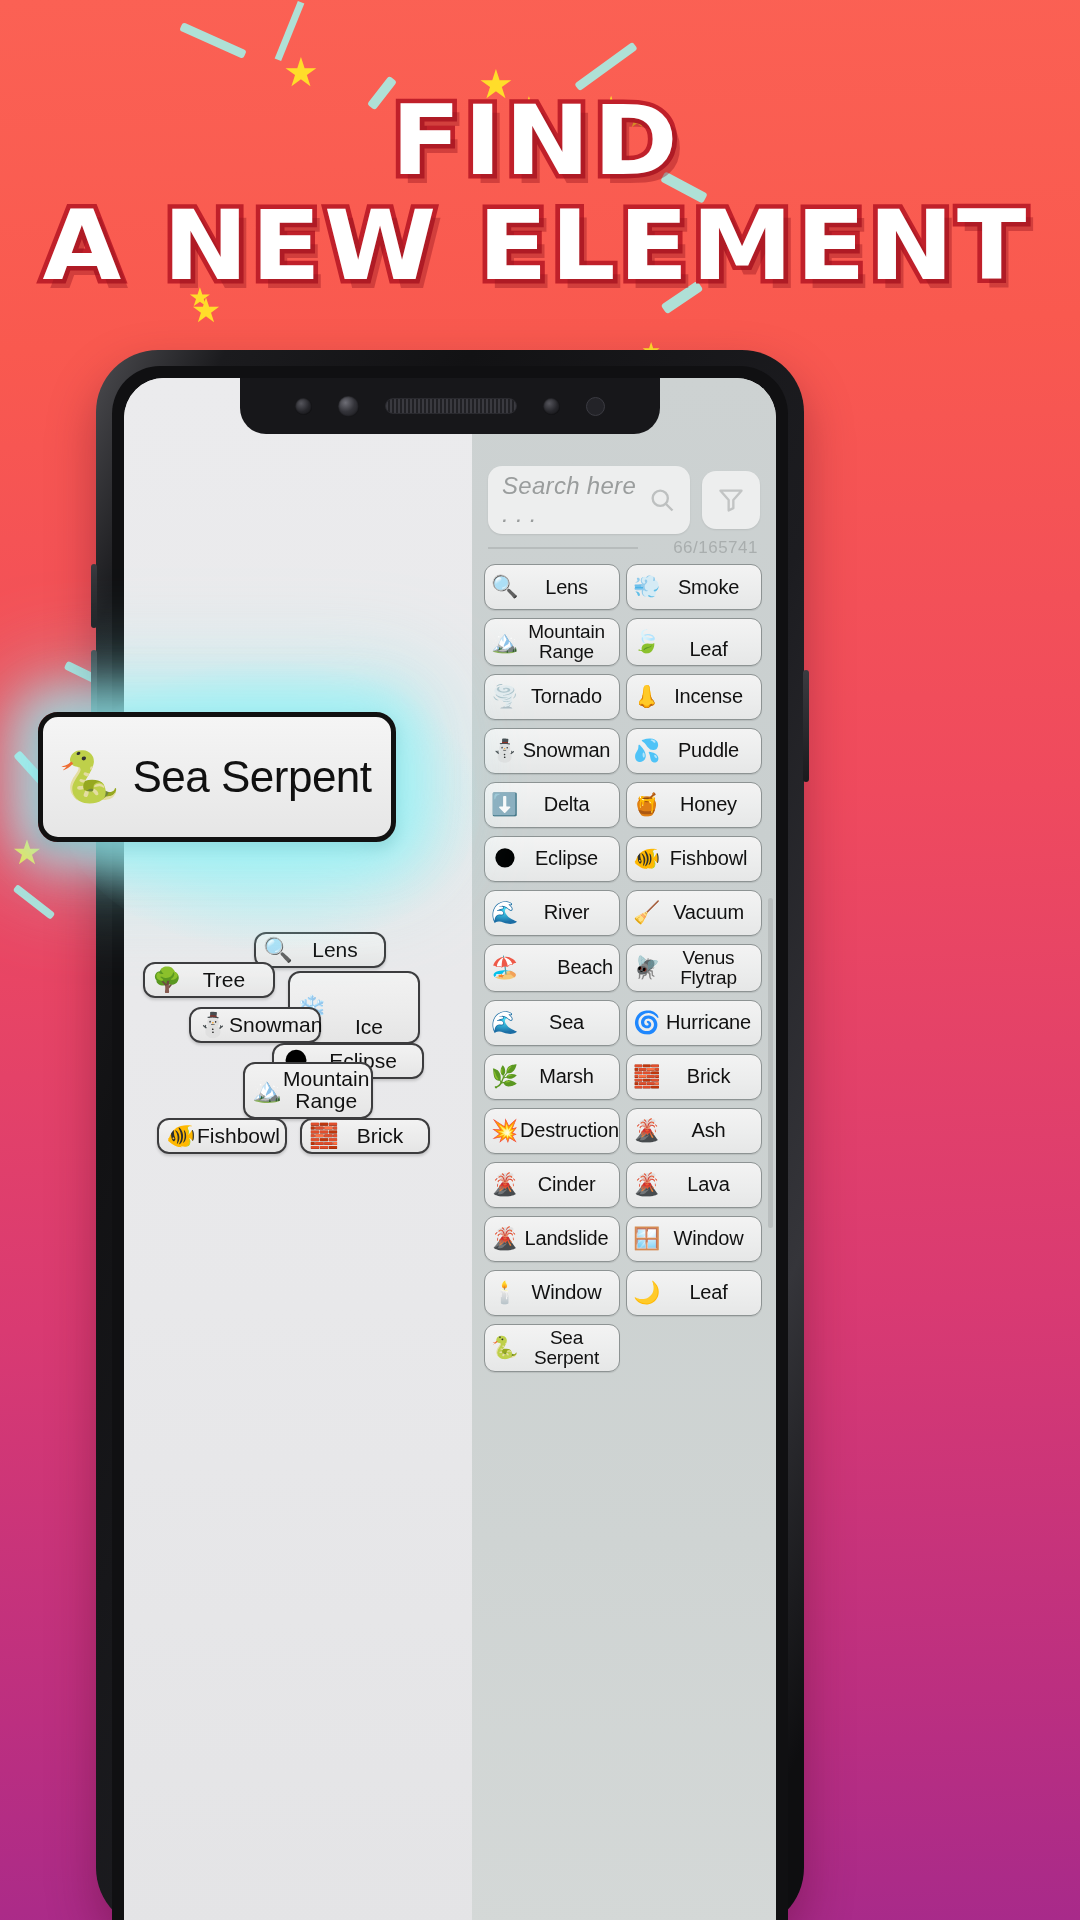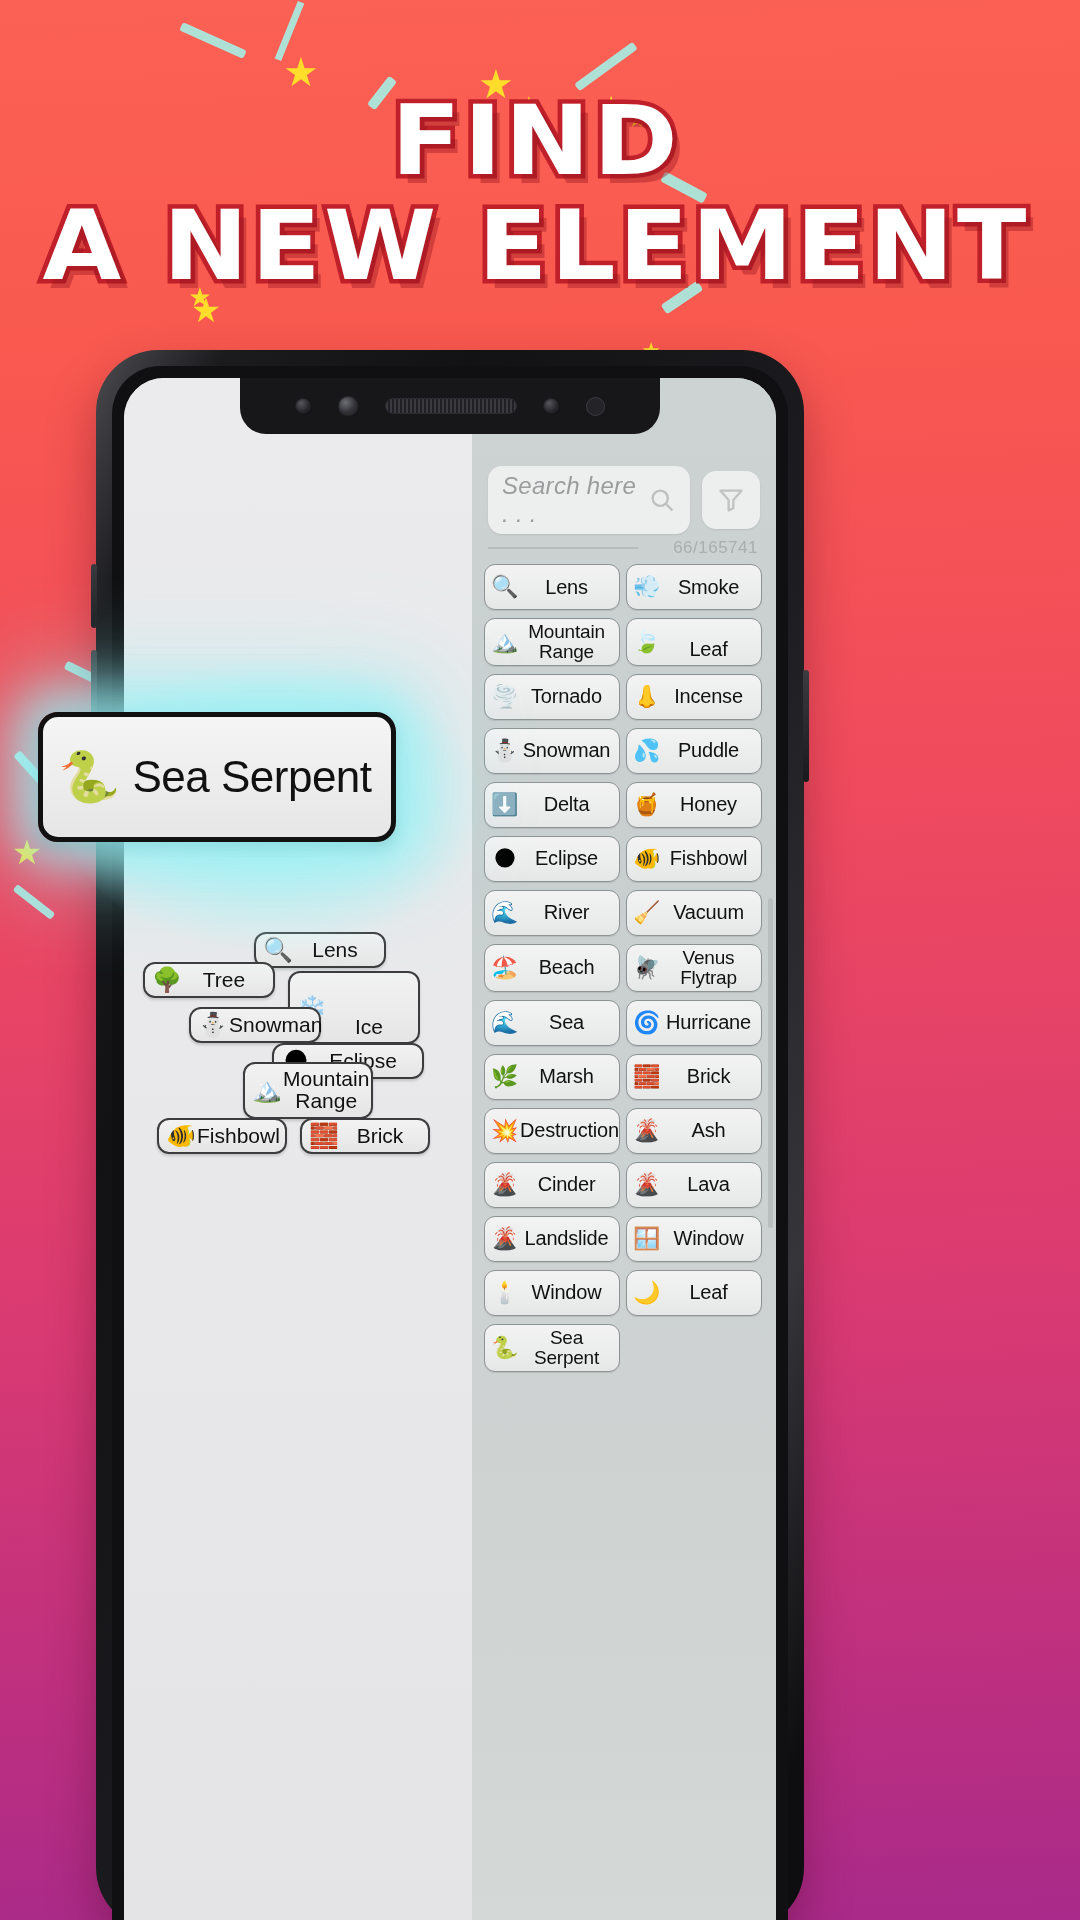--- a/index.html
+++ b/index.html
@@ -422,21 +422,21 @@
                 <div class="item">
                   <span class="ico">🌊</span>
                   <span class="lbl" style="white-space: pre-line;">River</span>
                 </div>
                 <div class="item">
                   <span class="ico">🧹</span>
                   <span class="lbl" style="white-space: pre-line;">Vacuum</span>
                 </div>
                 <div class="item">
                   <span class="ico">🏖️</span>
-                  <span class="lbl" style="white-space: pre-line;">Beach</span>
+                  <span class="lbl" style="white-space: pre-line; text-align: right;">Beach</span>
                 </div>
                 <div class="item two">
                   <span class="ico">🪰</span>
                   <span class="lbl" style="white-space: pre-line;">Venus
 Flytrap</span>
                 </div>
                 <div class="item">
                   <span class="ico">🌊</span>
                   <span class="lbl" style="white-space: pre-line;">Sea</span>
                 </div>

